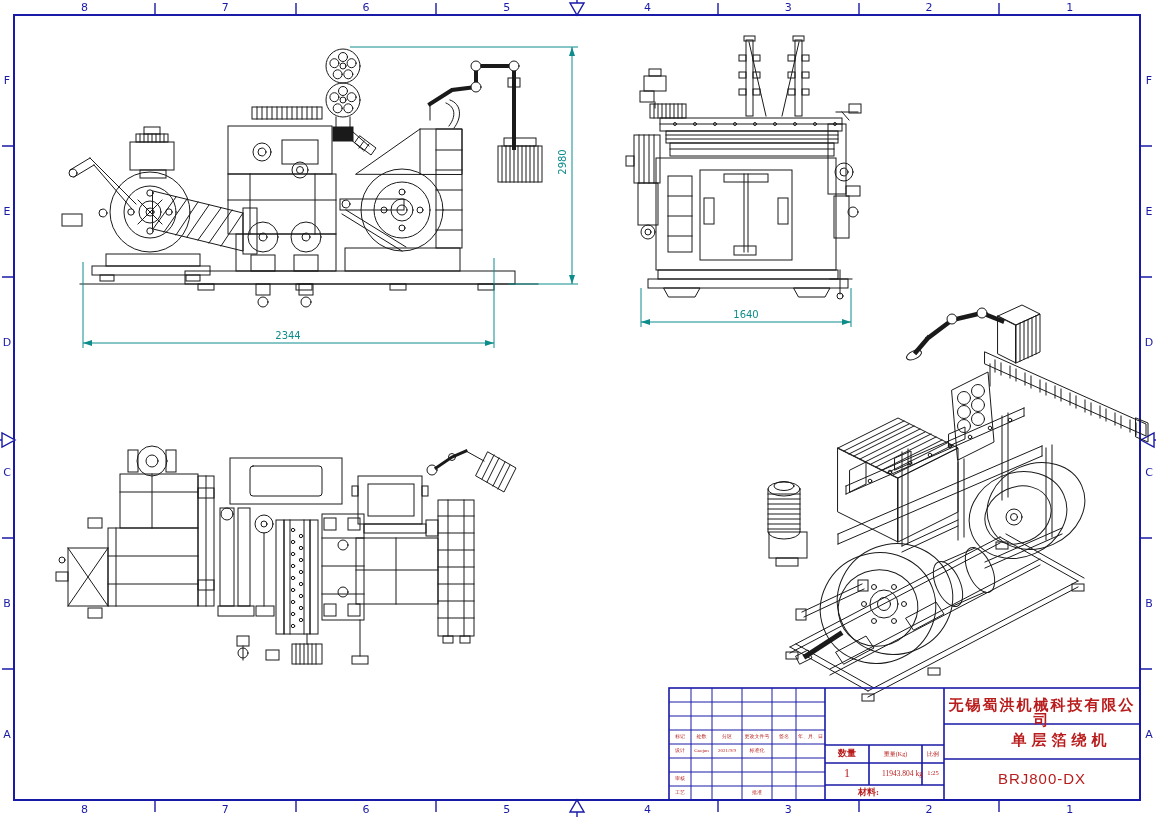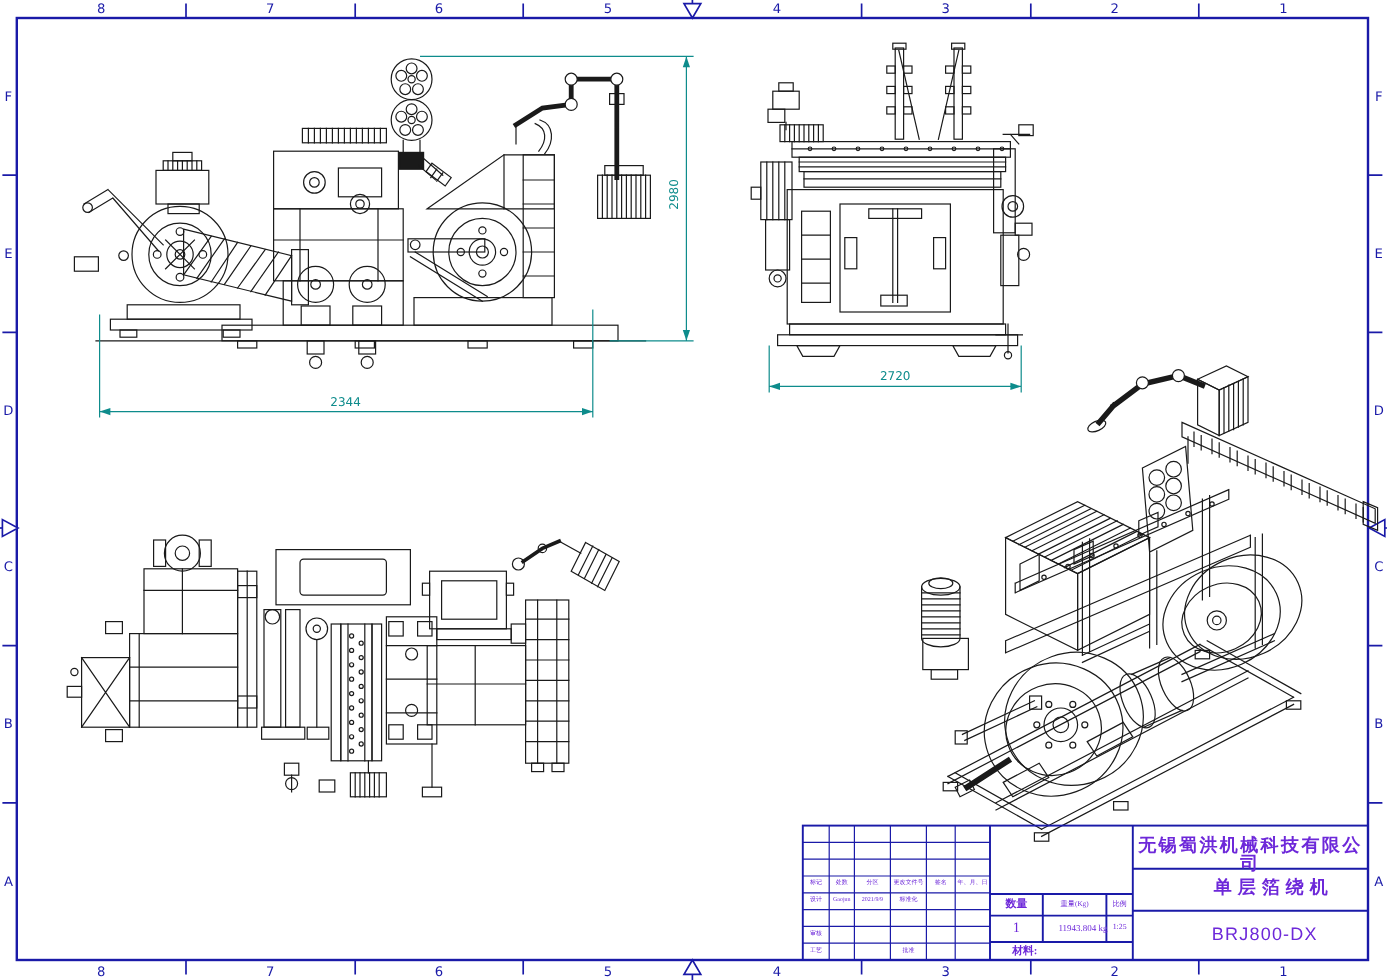--- a/index.html
+++ b/index.html
@@ -3,27 +3,27 @@
 <meta charset="utf-8">
 <style>
   html,body{margin:0;padding:0;background:#ffffff;}
   .sheet{position:relative;width:1156px;height:817px;background:#ffffff;overflow:hidden;
          font-family:"Liberation Sans",sans-serif;}
   svg{position:absolute;left:0;top:0;}
   .zones{position:absolute;display:flex;color:#1a1aa8;font-size:11px;font-family:"DejaVu Sans",sans-serif;}
   .zones span{flex:1;display:flex;align-items:center;justify-content:center;}
   .zones.h{left:14px;width:1126px;height:13px;flex-direction:row;}
   .zones.v{top:15px;height:785px;width:12px;flex-direction:column;}
-  .lbl{position:absolute;color:#6d28d9;line-height:1;}
+  .lbl{position:absolute;color:#b91c1c;line-height:1;}
   .dim{position:absolute;color:#0e8c8c;font-size:10px;font-family:"DejaVu Sans",sans-serif;
        text-align:center;line-height:1;}
   .tb{text-align:center;font-family:"Liberation Serif",serif;}
   .t5{font-size:5px;} .t6{font-size:6px;} .t9{font-size:9px;font-weight:bold;}
   .big{font-size:15px;font-weight:bold;letter-spacing:2px;}
-  .dno{font-size:15px;font-family:"Liberation Sans",sans-serif;letter-spacing:1px;padding-left:12px;}
+  .dno{font-size:15px;font-family:"Liberation Sans",sans-serif;letter-spacing:1px;}
 </style>
 </head>
 <body>
 
 <div class="sheet">
 
 <svg width="1156" height="817" viewBox="0 0 1156 817">
 
   <g stroke="#1a1aa8" fill="none" stroke-width="2">
     <rect x="14" y="15" width="1126" height="785"></rect>
@@ -465,34 +465,34 @@
   <span>F</span>
   <span>E</span>
   <span>D</span>
   <span>C</span>
   <span>B</span>
   <span>A</span>
 </div>
 
 <span class="dim" style="left:268px;top:331px;width:40px;">2344</span>
 <span class="dim" style="left:543px;top:157px;width:40px;transform:rotate(-90deg);">2980</span>
-<span class="dim" style="left:726px;top:310px;width:40px;">2720</span>
+<span class="dim" style="left:726px;top:310px;width:40px;">1640</span>
 
 <div>
   <span class="lbl tb big" style="left:944px;top:698px;width:196px;">无锡蜀洪机械科技有限公司</span>
   <span class="lbl tb big" style="left:944px;top:733px;width:235px;letter-spacing:5px;">单层箔绕机</span>
   <span class="lbl tb dno" style="left:944px;top:771px;width:196px;">BRJ800-DX</span>
 
   <span class="lbl tb t9" style="left:825px;top:749px;width:44px;">数量</span>
   <span class="lbl tb t6" style="left:869px;top:751px;width:53px;">重量(Kg)</span>
   <span class="lbl tb t6" style="left:922px;top:751px;width:22px;">比例</span>
   <span class="lbl tb" style="left:825px;top:767px;width:44px;font-size:12px;">1</span>
   <span class="lbl tb" style="left:869px;top:770px;width:67px;font-size:7.5px;">11943.804 kg</span>
   <span class="lbl tb" style="left:922px;top:770px;width:22px;font-size:6.5px;">1:25</span>
-  <span class="lbl tb t9" style="left:829px;top:788px;width:50px;text-align:center;">材料:</span>
+  <span class="lbl tb t9" style="left:829px;top:788px;width:50px;text-align:right;">材料:</span>
 
   <span class="lbl tb t5" style="left:669px;top:734px;width:22px;">标记</span>
   <span class="lbl tb t5" style="left:691px;top:734px;width:21px;">处数</span>
   <span class="lbl tb t5" style="left:712px;top:734px;width:30px;">分区</span>
   <span class="lbl tb t5" style="left:742px;top:734px;width:30px;">更改文件号</span>
   <span class="lbl tb t5" style="left:772px;top:734px;width:24px;">签名</span>
   <span class="lbl tb t5" style="left:796px;top:734px;width:29px;">年、月、日</span>
 
   <span class="lbl tb t5" style="left:669px;top:748px;width:22px;">设计</span>
   <span class="lbl tb t5" style="left:691px;top:748px;width:21px;">Gaojun</span>

